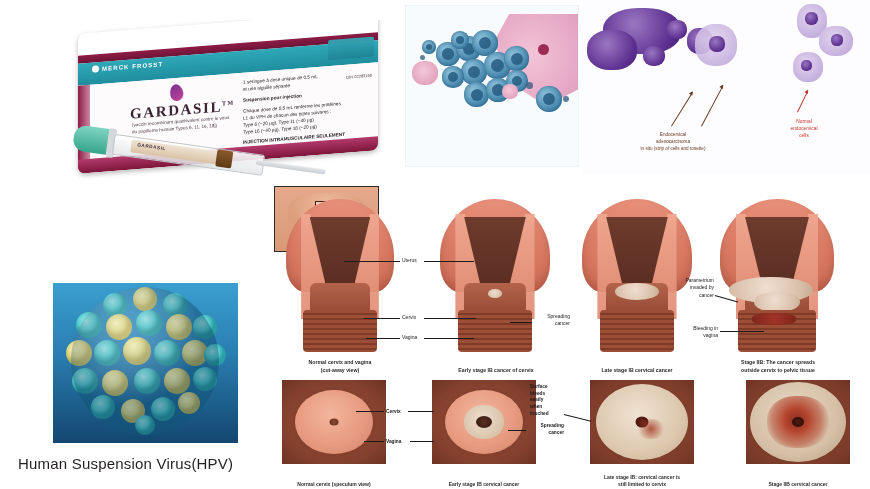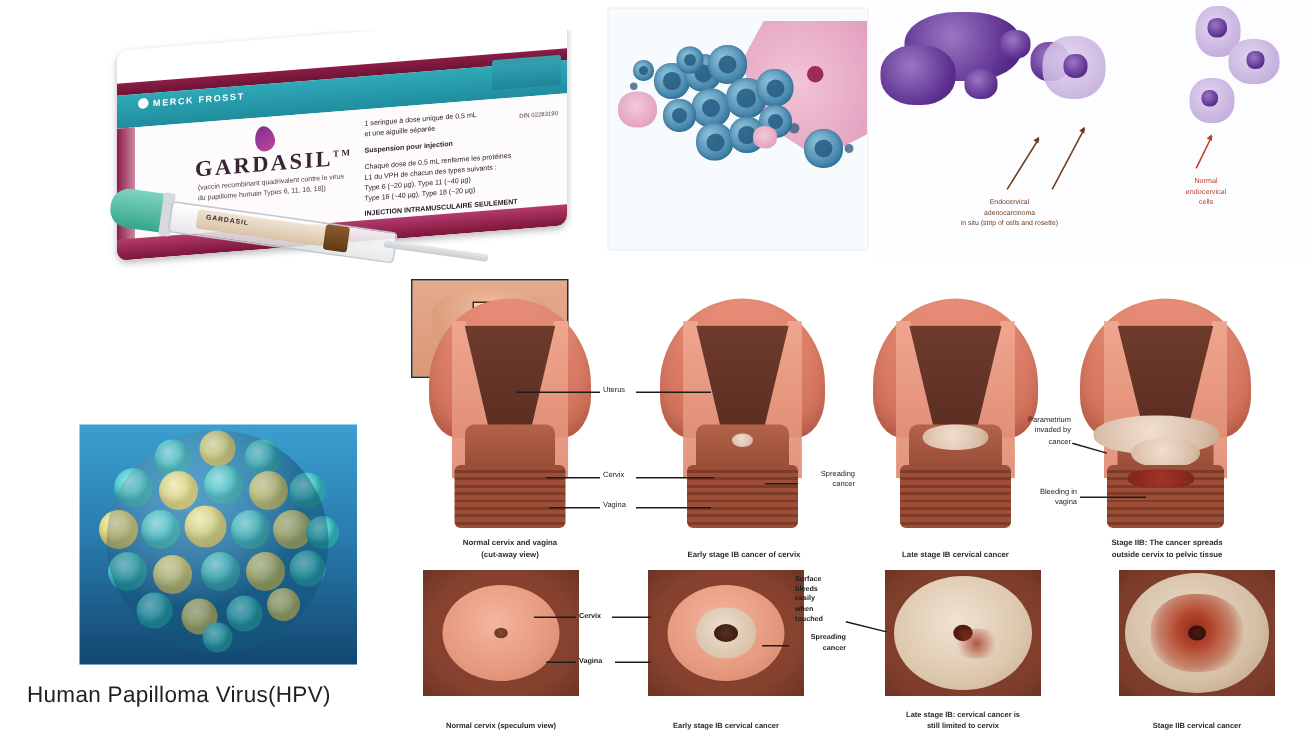--- a/index.html
+++ b/index.html
@@ -160,21 +160,21 @@
     background:radial-gradient(circle,#8a4a33,#5d2d1c);}
   .lesion{position:absolute;left:50%;top:50%;transform:translate(-50%,-50%);
     border-radius:48%;background:radial-gradient(circle at 45% 42%,#efe0cf,#d9c3ab 70%);}
   .spec-cap{position:absolute;bottom:1px;width:104px;text-align:center;
     font-size:5px;font-weight:bold;color:#2b2b2b;line-height:1.45;}
   .spec-lbl{position:absolute;font-size:4.8px;color:#1c1c1c;line-height:1.5;font-weight:bold;}
 </style>
 </head>
 <body>
 
-<div id="caption">Human Papilloma Virus(HPV)</div>
+<div id="caption">Human Suspension Virus(HPV)</div>
 
 <div class="panel" id="vaccine">
   <div id="vac-box">
     <div id="vac-top-strip"></div>
     <div id="vac-top-strip2"></div>
     <div id="vac-teal"></div>
     <div id="vac-merck">
       <span class="mark"></span><span>MERCK FROSST</span>
     </div>
     <div id="vac-sidepanel"></div>

